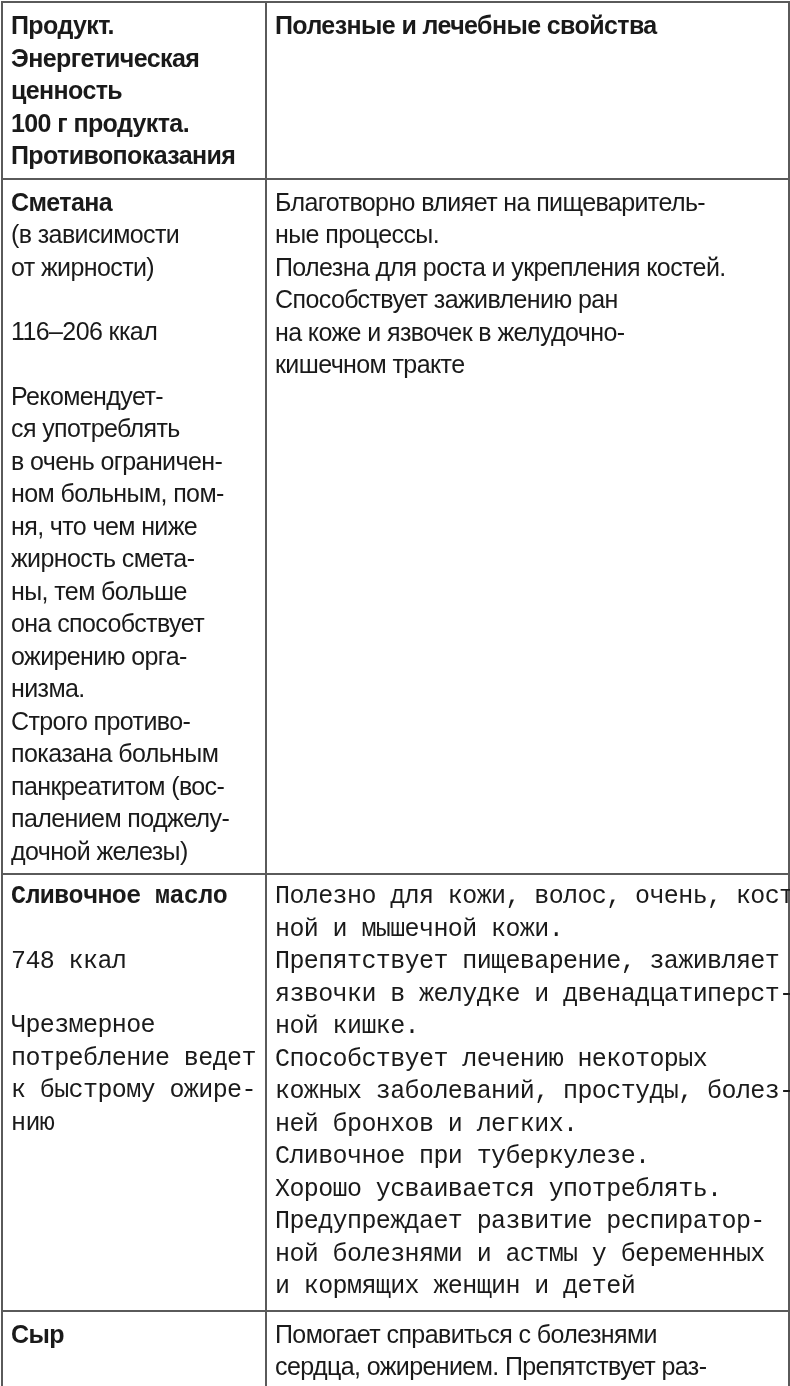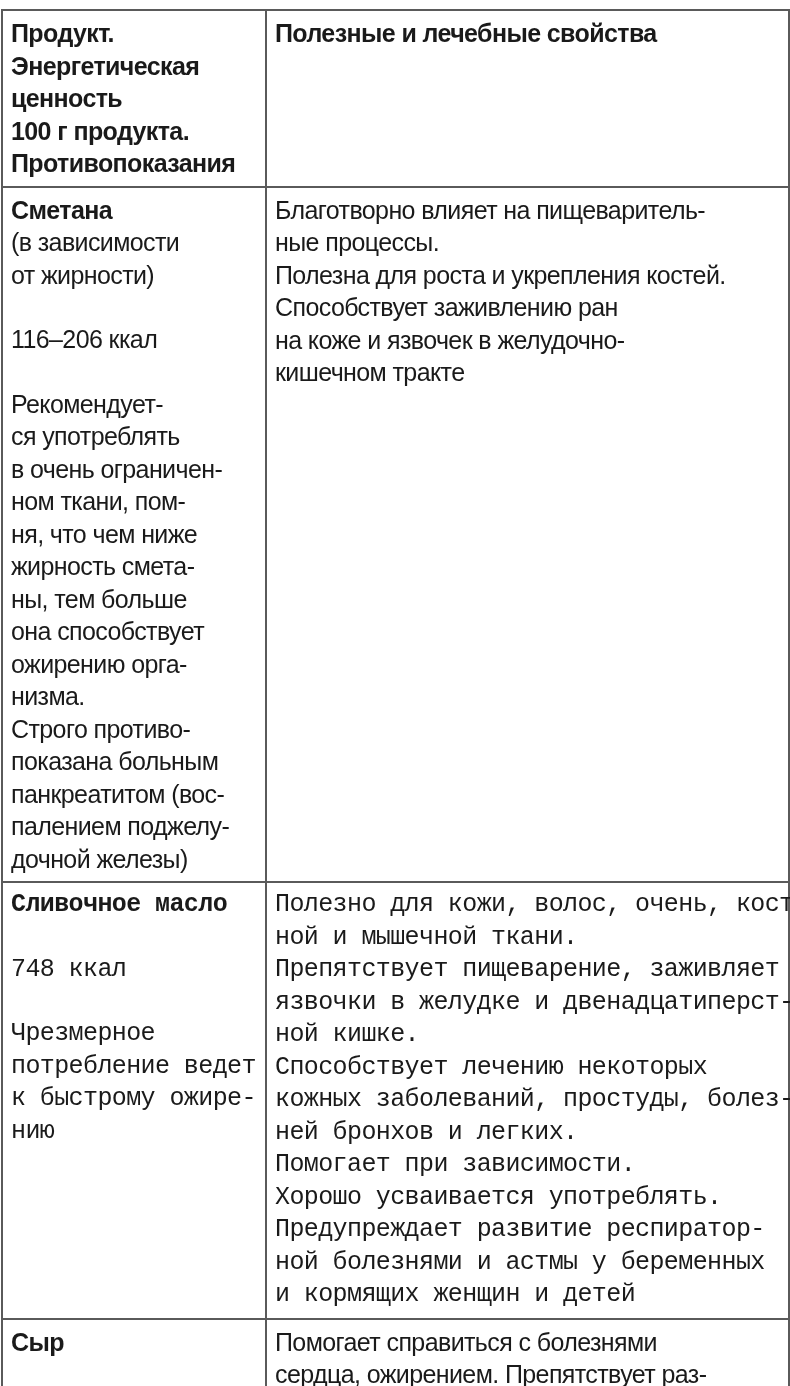--- a/index.html
+++ b/index.html
@@ -1,17 +1,17 @@
 <!DOCTYPE html>
 <html><head>
   <meta charset="utf-8">
   <style>
     html, body { margin: 0; padding: 0; background: #ffffff; }
     body { width: 790px; height: 1386px; overflow: hidden; }
-    .page { position: relative; width: 790px; height: 1099px; margin-top: 8px; }
+    .page { position: relative; width: 790px; height: 1099px; }
     table.grid {
       position: absolute; left: 1px; top: 1px;
       width: 787px; border-collapse: collapse;
       font-family: "Liberation Sans Narrow", "Liberation Sans", sans-serif;
       color: #1a1a1a; table-layout: fixed;
     }
     table.grid td {
       border: 2px solid #5a5a5a;
       vertical-align: top;
       padding: 6px 8px 6px 8px;
@@ -56,21 +56,21 @@
     <td>
       <span class="name">Сметана</span>
       <span class="line">(в зависимости</span>
       <span class="line">от жирности)</span>
       <span class="gap"></span>
       <span class="line">116–206 ккал</span>
       <span class="gap"></span>
       <span class="line">Рекомендует-</span>
       <span class="line">ся употреблять</span>
       <span class="line">в очень ограничен-</span>
-      <span class="line">ном ткани, пом-</span>
+      <span class="line">ном больным, пом-</span>
       <span class="line">ня, что чем ниже</span>
       <span class="line">жирность смета-</span>
       <span class="line">ны, тем больше</span>
       <span class="line">она способствует</span>
       <span class="line">ожирению орга-</span>
       <span class="line">низма.</span>
       <span class="line">Строго противо-</span>
       <span class="line">показана больным</span>
       <span class="line">панкреатитом (вос-</span>
       <span class="line">палением поджелу-</span>
@@ -92,28 +92,28 @@
       <span class="gap"></span>
       <span class="line">748 ккал</span>
       <span class="gap"></span>
       <span class="line">Чрезмерное</span>
       <span class="line">потребление ведет</span>
       <span class="line">к быстрому ожире-</span>
       <span class="line">нию</span>
     </td>
     <td>
       <span class="line">Полезно для кожи, волос, очень, кост-</span>
-      <span class="line">ной и мышечной ткани.</span>
+      <span class="line">ной и мышечной кожи.</span>
       <span class="line">Препятствует пищеварение, заживляет</span>
       <span class="line">язвочки в желудке и двенадцатиперст-</span>
       <span class="line">ной кишке.</span>
       <span class="line">Способствует лечению некоторых</span>
       <span class="line">кожных заболеваний, простуды, болез-</span>
       <span class="line">ней бронхов и легких.</span>
-      <span class="line">Помогает при зависимости.</span>
+      <span class="line">Сливочное при туберкулезе.</span>
       <span class="line">Хорошо усваивается употреблять.</span>
       <span class="line">Предупреждает развитие респиратор-</span>
       <span class="line">ной болезнями и астмы у беременных</span>
       <span class="line">и кормящих женщин и детей</span>
     </td>
   </tr>
 
   <tr class="row3">
     <td>
       <span class="name">Сыр</span>

